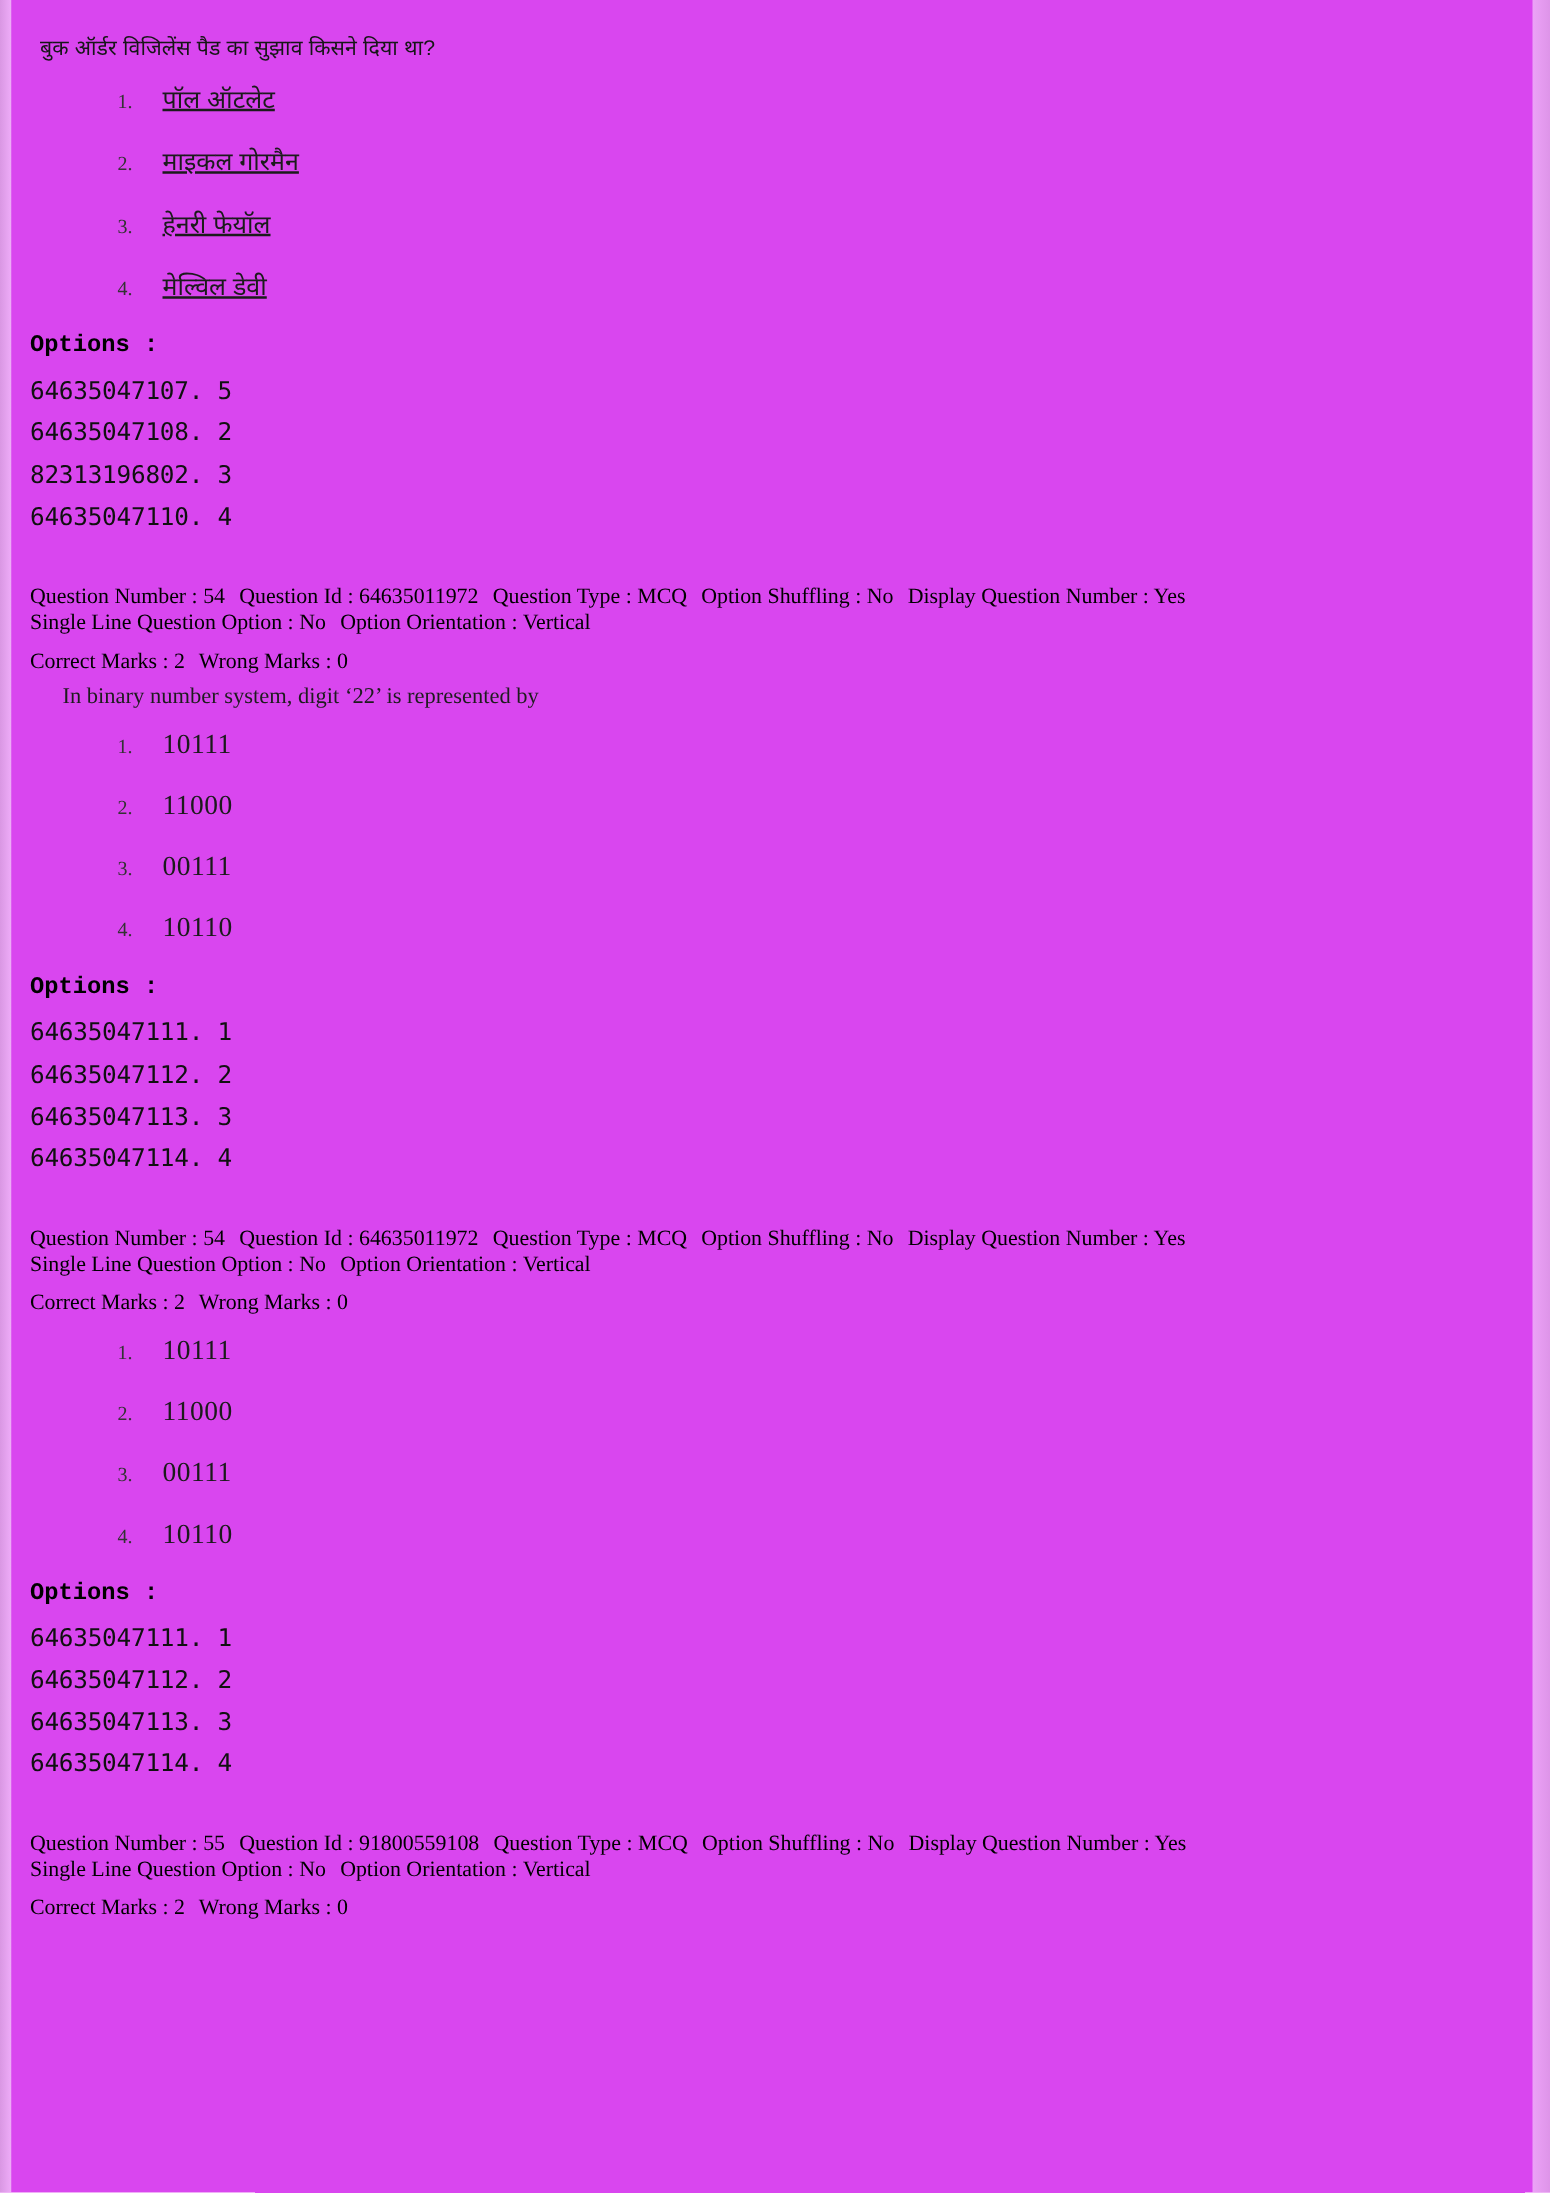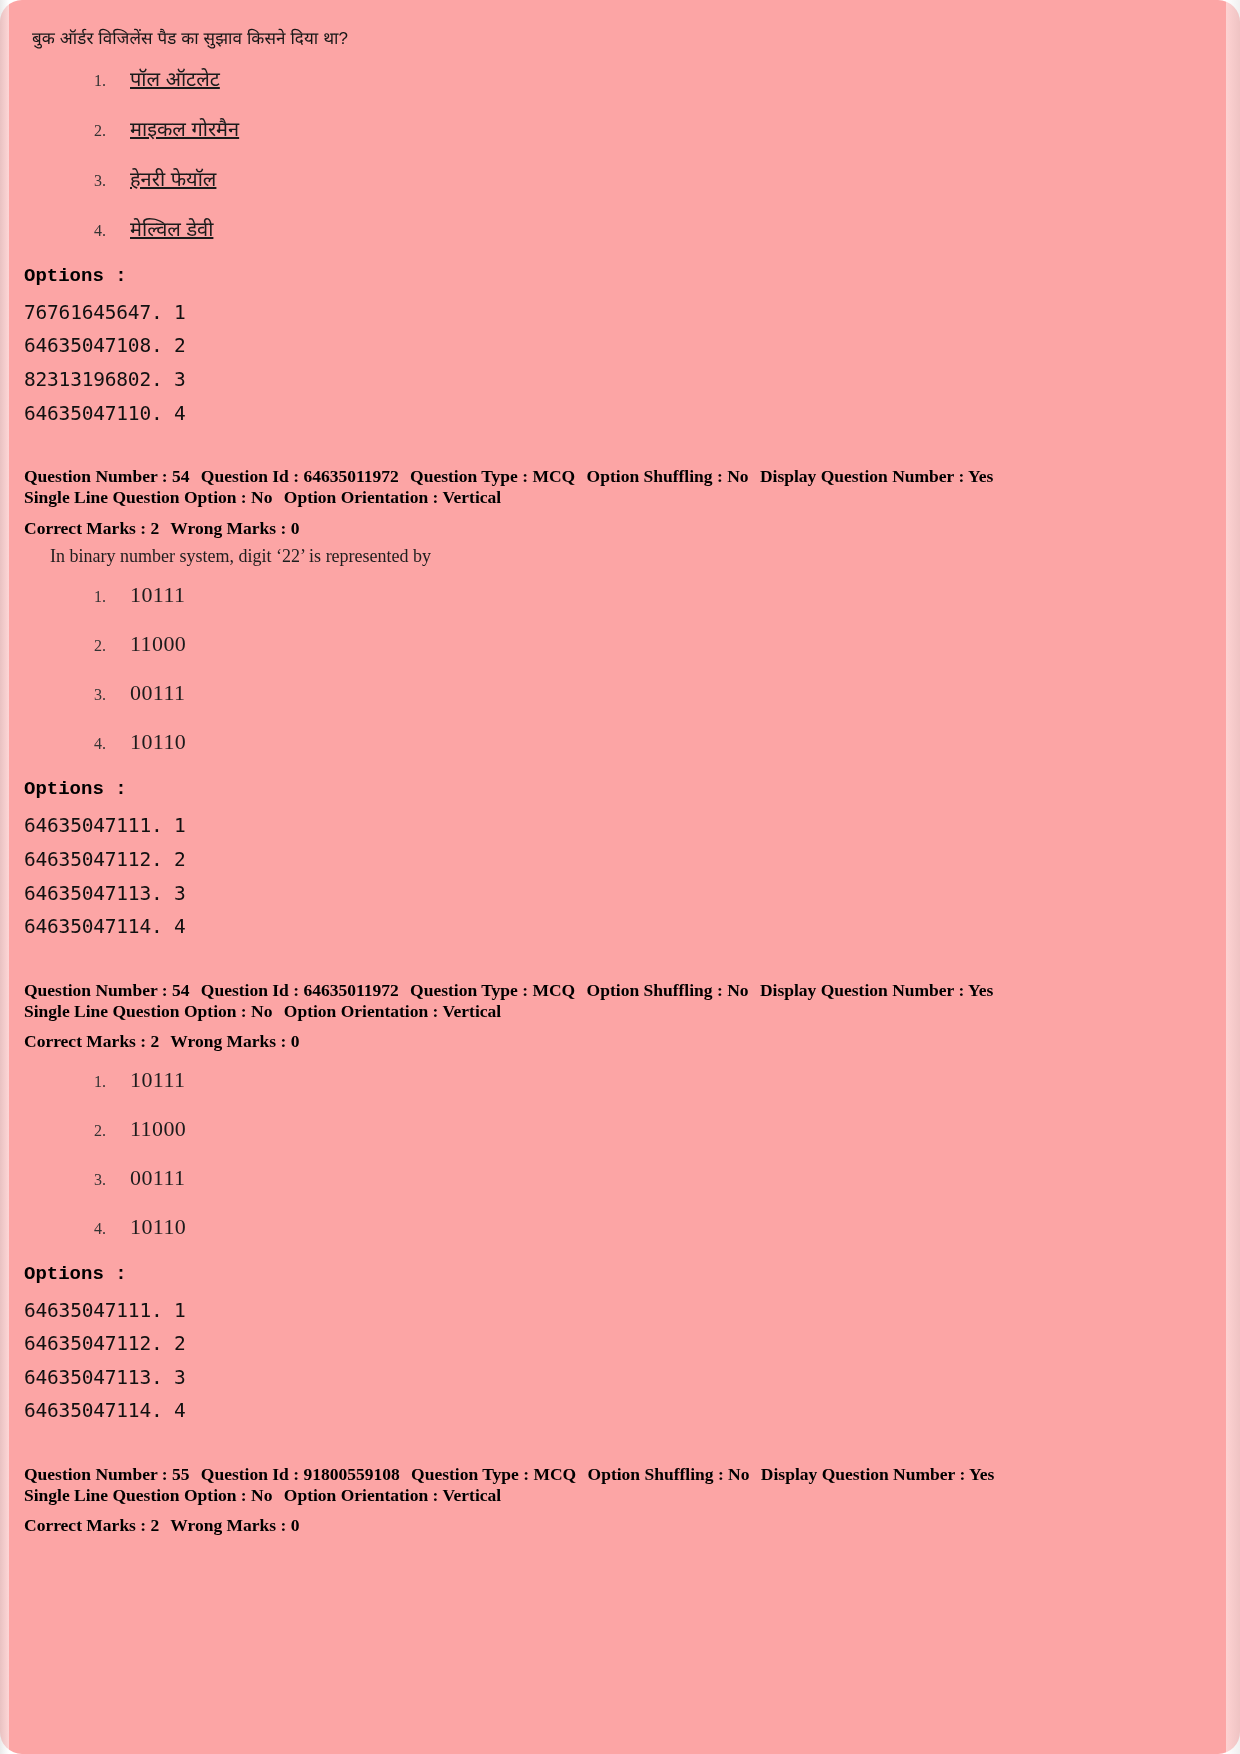--- a/index.html
+++ b/index.html
@@ -12,24 +12,23 @@
     height: 1754px;
     font-family: "Liberation Serif", "DejaVu Serif", serif;
     color: #000000;
     position: relative;
     overflow: hidden;
   }
   .page {
     position: relative;
     width: 1240px;
     height: 1754px;
-    background: #fca5a5;
+    background: #d946ef;
     padding: 0;
     box-sizing: border-box;
-    border-radius: 22px;
   }
   
   .scan-edge-left {
     position: absolute;
     left: 0; top: 0;
     width: 9px; height: 1754px;
     background: linear-gradient(to right, #d9d9d9, #ffffff);
     opacity: .55;
   }
   .scan-edge-right {
@@ -113,21 +112,21 @@
     font-family: "DejaVu Sans Mono", "Liberation Mono", monospace;
     font-size: 19.5px;
     line-height: 1.72;
     color: #101010;
     letter-spacing: -0.2px;
   }
 
   
   .meta {
     font-family: "Liberation Serif", "DejaVu Serif", serif;
-    font-weight: bold;
+    font-weight: normal;
     font-size: 17.5px;
     color: #000000;
     margin: 36px 0 0 0;
     line-height: 1.22;
   }
   .meta-line { white-space: nowrap; }
   .meta-line.row2 { margin-top: 0px; }
   .meta-line.marks { margin-top: 9px; }
   .meta .sep { display: inline-block; width: 7px; }
   .block { margin-bottom: 0; }
@@ -156,21 +155,21 @@
           <span class="choice-num">3.</span>
           <span class="choice-text hi">हेनरी फेयॉल</span>
         </li>
         <li class="choice">
           <span class="choice-num">4.</span>
           <span class="choice-text hi">मेल्विल डेवी</span>
         </li>
       </ul>
       <div class="options-label">Options :</div>
       <ul class="option-ids">
-        <li class="option-id">76761645647. 1</li>
+        <li class="option-id">64635047107. 5</li>
         <li class="option-id">64635047108. 2</li>
         <li class="option-id">82313196802. 3</li>
         <li class="option-id">64635047110. 4</li>
       </ul>
     </div>
 
     <div class="meta">
       <div class="meta-line">
         <span>Question Number :</span>
         <span>54</span><span class="sep"></span>

